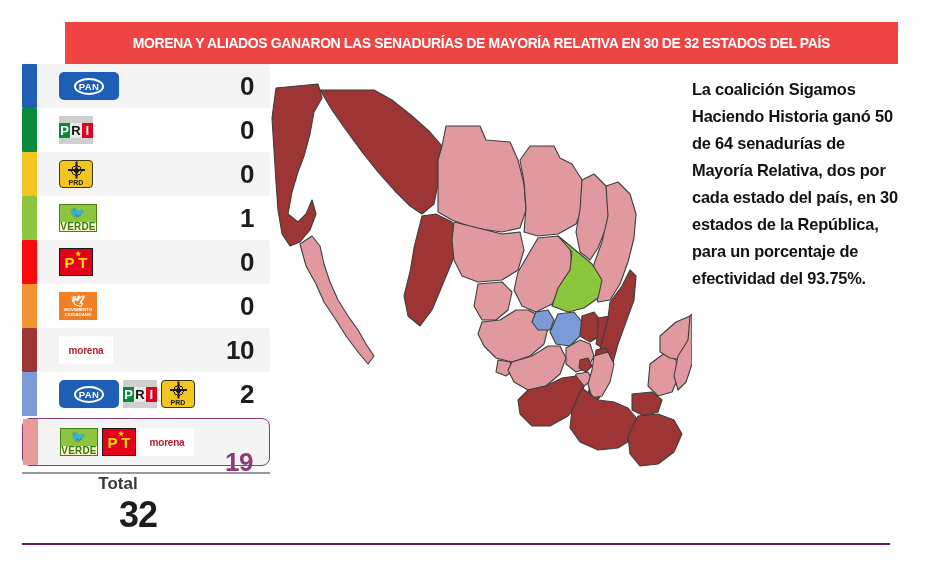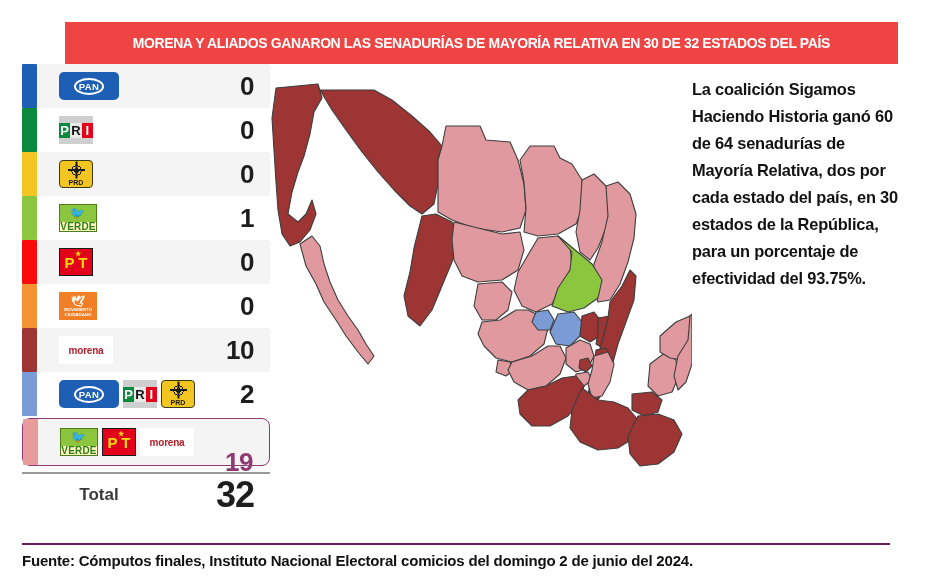--- a/index.html
+++ b/index.html
@@ -57,20 +57,21 @@
   }
   .row.highlight .bar { height: 46px; }
   .row.highlight .value { color: #8e3a74; margin-top: 40px; }
 
   .total-sep {
     margin: 6px 0 0 0; height: 1.5px; background: #9a9a9a; width: 248px;
   }
   .total-row {
     display: flex; align-items: center; height: 42px;
     padding: 0 16px 0 0;
+    flex-direction: column;
   }
   .total-row .total-label {
     flex: 1 1 auto; text-align: center;
     font-size: 17px; font-weight: bold; color: #3a3a3a;
     padding-right: 40px;
   }
   .total-row .total-value {
     font-size: 36px; font-weight: bold; color: #1d1d1d; letter-spacing: -1px;
   }
 
@@ -350,17 +351,16 @@
 
         <path d="M388 300 L404 288 L414 296 L416 314 L410 328 L396 332 L386 322 Z" fill="#e09a9f"></path>
 
         <path d="M398 272 L414 258 L428 252 L430 266 L428 284 L420 296 L408 294 L398 288 Z" fill="#e09a9f"></path>
 
         <path d="M428 252 L430 250 L430 300 L424 318 L416 326 L412 312 L416 292 L426 276 Z" fill="#e09a9f"></path>
       </g>
     </svg>
   </div>
 
-  <div class="sidetext">La coalición Sigamos Haciendo Historia ganó 60 de 64 senadurías de Mayoría Relativa, dos por cada estado del país, en 30 estados de la República, para un porcentaje de efectividad del 93.75%.</div>
+  <div class="sidetext">La coalición Sigamos Haciendo Historia ganó 50 de 64 senadurías de Mayoría Relativa, dos por cada estado del país, en 30 estados de la República, para un porcentaje de efectividad del 93.75%.</div>
 
   <div class="footer-line"></div>
-  <div class="footer-text">Fuente: Cómputos finales, Instituto Nacional Electoral comicios del domingo 2 de junio del 2024.</div>
 </div>
 
 </body></html>

